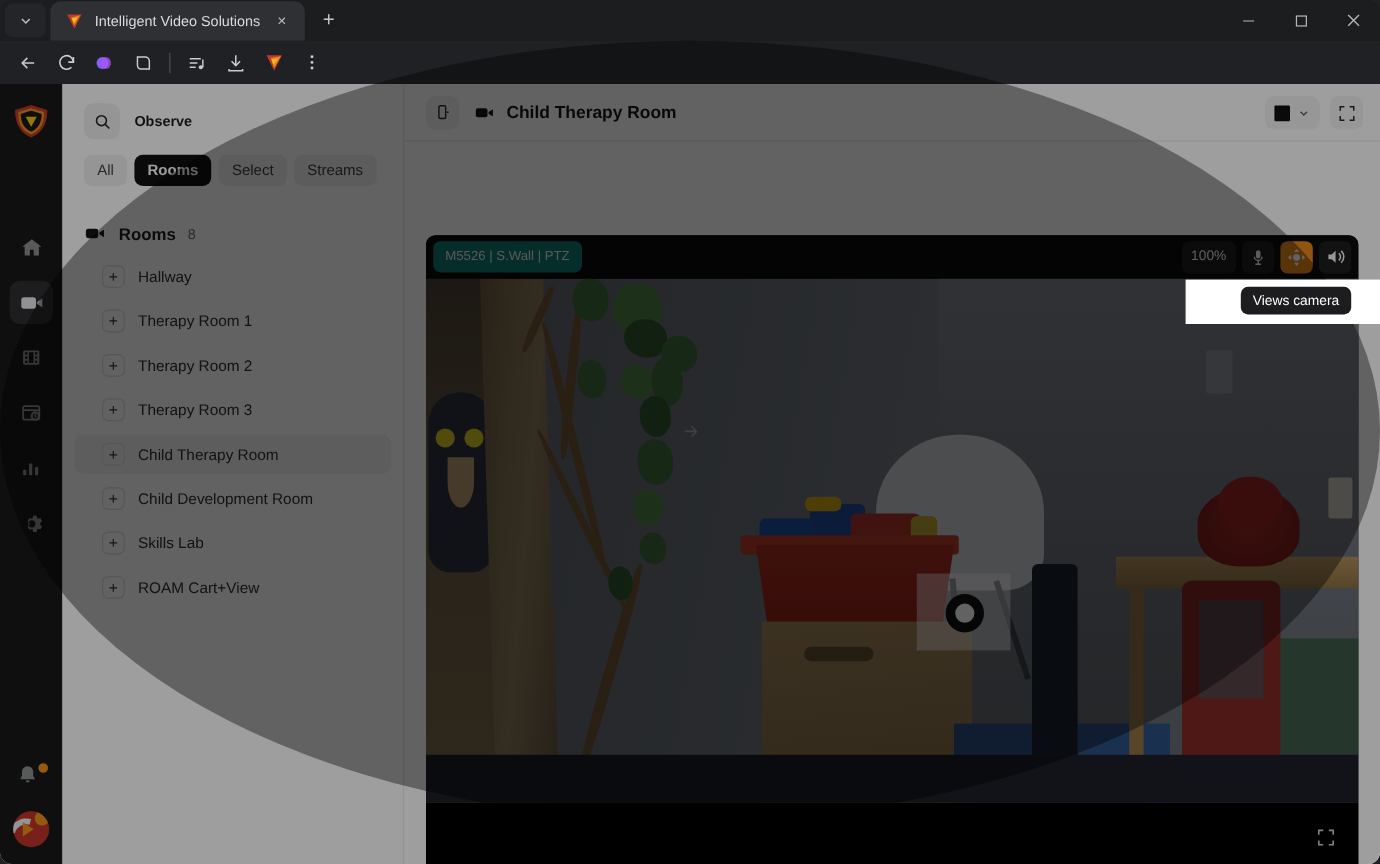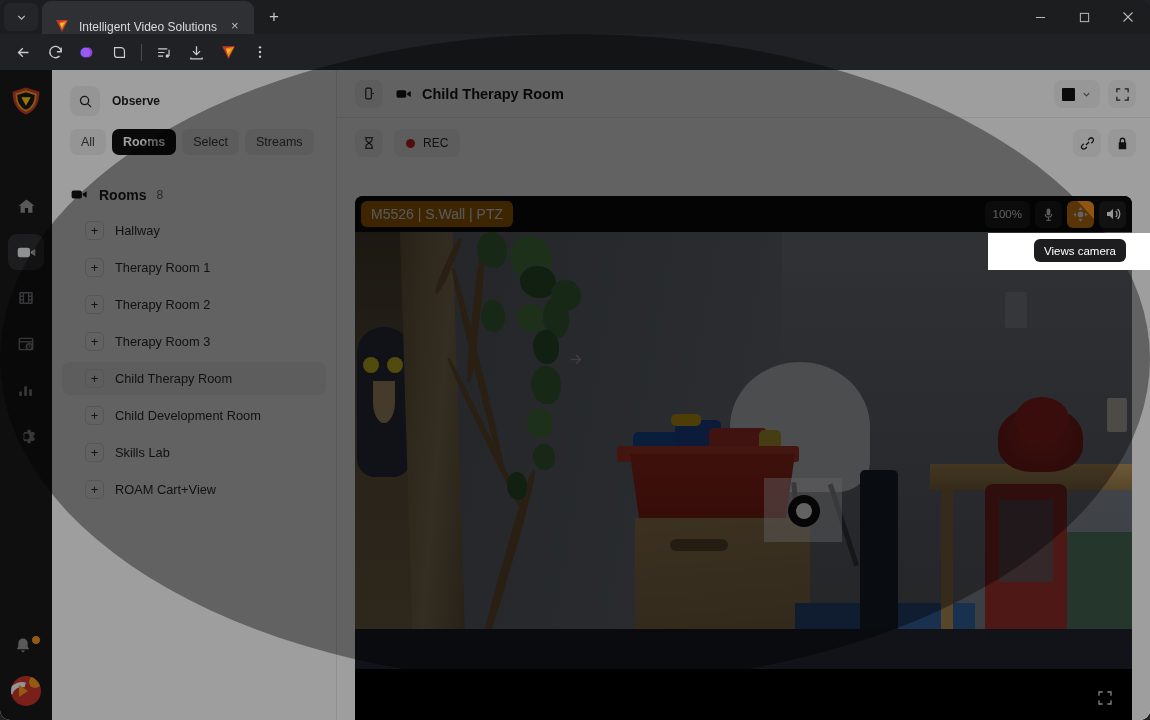--- a/index.html
+++ b/index.html
@@ -27,21 +27,21 @@
     width: 34px; height: 28px; margin-left: 4px; margin-bottom: 3px;
     display: flex; align-items: center; justify-content: center;
     border-radius: 6px; background: #242528;
     color: #b9bcc0;
   }
   .tab {
     margin-left: 4px; margin-bottom: 0;
     height: 33px; min-width: 200px; max-width: 240px;
     background: #2f3033;
     border-radius: 9px 9px 0 0;
-    display: flex; align-items: flex-end; gap: 9px;
+    display: flex; align-items: center; gap: 9px;
     padding: 0 10px 0 12px;
     color: #d4d6d9; font-size: 12px;
   }
   .tab-favicon { width: 16px; height: 16px; flex: 0 0 16px; position: relative; }
   .tab-title {
     flex: 1; white-space: nowrap; overflow: hidden; text-overflow: ellipsis;
     font-size: 12px; color: #d8dade;
   }
   .tab-close {
     width: 18px; height: 18px; display: flex; align-items: center;
@@ -225,23 +225,23 @@
   .player {
     position: absolute; left: 18px; top: 126px; width: 777px; height: 570px;
     background: #000; border-radius: 8px; overflow: hidden;
   }
   .vid-topbar {
     position: absolute; left: 0; top: 0; width: 100%; height: 36px;
     background: #0c0c0c; display: flex; align-items: center;
     padding: 0 6px; z-index: 6;
   }
   .vid-tag {
-    height: 26px; padding: 0 10px; border-radius: 6px; background: #a16207;
+    height: 26px; padding: 0 10px; border-radius: 6px; background: #0f766e;
     display: flex; align-items: center;
-    color: #e6e7e9; font-size: 14px;
+    color: #e6e7e9; font-size: 11px;
   }
   .vid-preset {
     position: absolute; left: 50%; transform: translateX(-50%);
     width: 172px; height: 26px; border-radius: 6px; background: #1d1d1e;
     display: flex; align-items: center; justify-content: space-between;
     padding: 0 9px; color: #d9dadd; font-size: 11.5px;
   }
   .spin { display: flex; flex-direction: column; gap: 2px; color: #b7b9bd; line-height: .55; font-size: 9px; }
   .vid-right {
     position: absolute; right: 6px; display: flex; align-items: center; gap: 5px;
@@ -670,48 +670,20 @@
             <svg width="15" height="15" viewBox="0 0 24 24" fill="none" stroke="currentColor" stroke-width="2">
                 <polyline points="3 8.5 3 3 8.5 3"></polyline>
                 <polyline points="15.5 3 21 3 21 8.5"></polyline>
                 <polyline points="21 15.5 21 21 15.5 21"></polyline>
                 <polyline points="8.5 21 3 21 3 15.5"></polyline>
               </svg>
           </div>
         </div>
       </div>
 
-      <div class="subbar">
-        <div class="sb-icon-btn">
-          <svg width="14" height="14" viewBox="0 0 24 24" fill="none" stroke="currentColor" stroke-width="1.9">
-              <line x1="5" y1="3" x2="19" y2="3"></line>
-              <line x1="5" y1="21" x2="19" y2="21"></line>
-              <path d="M7 3 L7 8 L12 12 L17 8 L17 3"></path>
-              <path d="M7 21 L7 16 L12 12 L17 16 L17 21"></path>
-            </svg>
-        </div>
-        <div class="rec-chip">
-          <span class="rec-dot"></span>
-          <span>REC</span>
-        </div>
-        <div class="subbar-right">
-          <div class="sbr-btn">
-            <svg width="15" height="15" viewBox="0 0 24 24" fill="none" stroke="currentColor" stroke-width="2">
-                <path d="M9.5 14.5 L14.5 9.5"></path>
-                <path d="M13 6.5 L15.5 4 a3.5 3.5 0 0 1 5 5 L18 11.5"></path>
-                <path d="M11 17.5 L8.5 20 a3.5 3.5 0 0 1-5-5 L6 12.5"></path>
-              </svg>
-          </div>
-          <div class="sbr-btn">
-            <svg width="15" height="15" viewBox="0 0 24 24" fill="currentColor">
-                <path d="M12 2.5a4.6 4.6 0 0 0-4.6 4.6V10H6v11h12V10h-1.4V7.1A4.6 4.6 0 0 0 12 2.5zm0 2.1a2.5 2.5 0 0 1 2.5 2.5V10h-5V7.1A2.5 2.5 0 0 1 12 4.6z"></path>
-              </svg>
-          </div>
-        </div>
-      </div>
 
       <div class="player">
 
         <div class="vid-topbar">
           <div class="vid-tag">M5526 | S.Wall | PTZ</div>
           <div class="vid-right">
             <div class="vpill">100%</div>
             <div class="vpill icon">
               <svg width="15" height="15" viewBox="0 0 24 24" fill="currentColor">
                   <rect x="9" y="2.5" width="6" height="11" rx="3"></rect>

